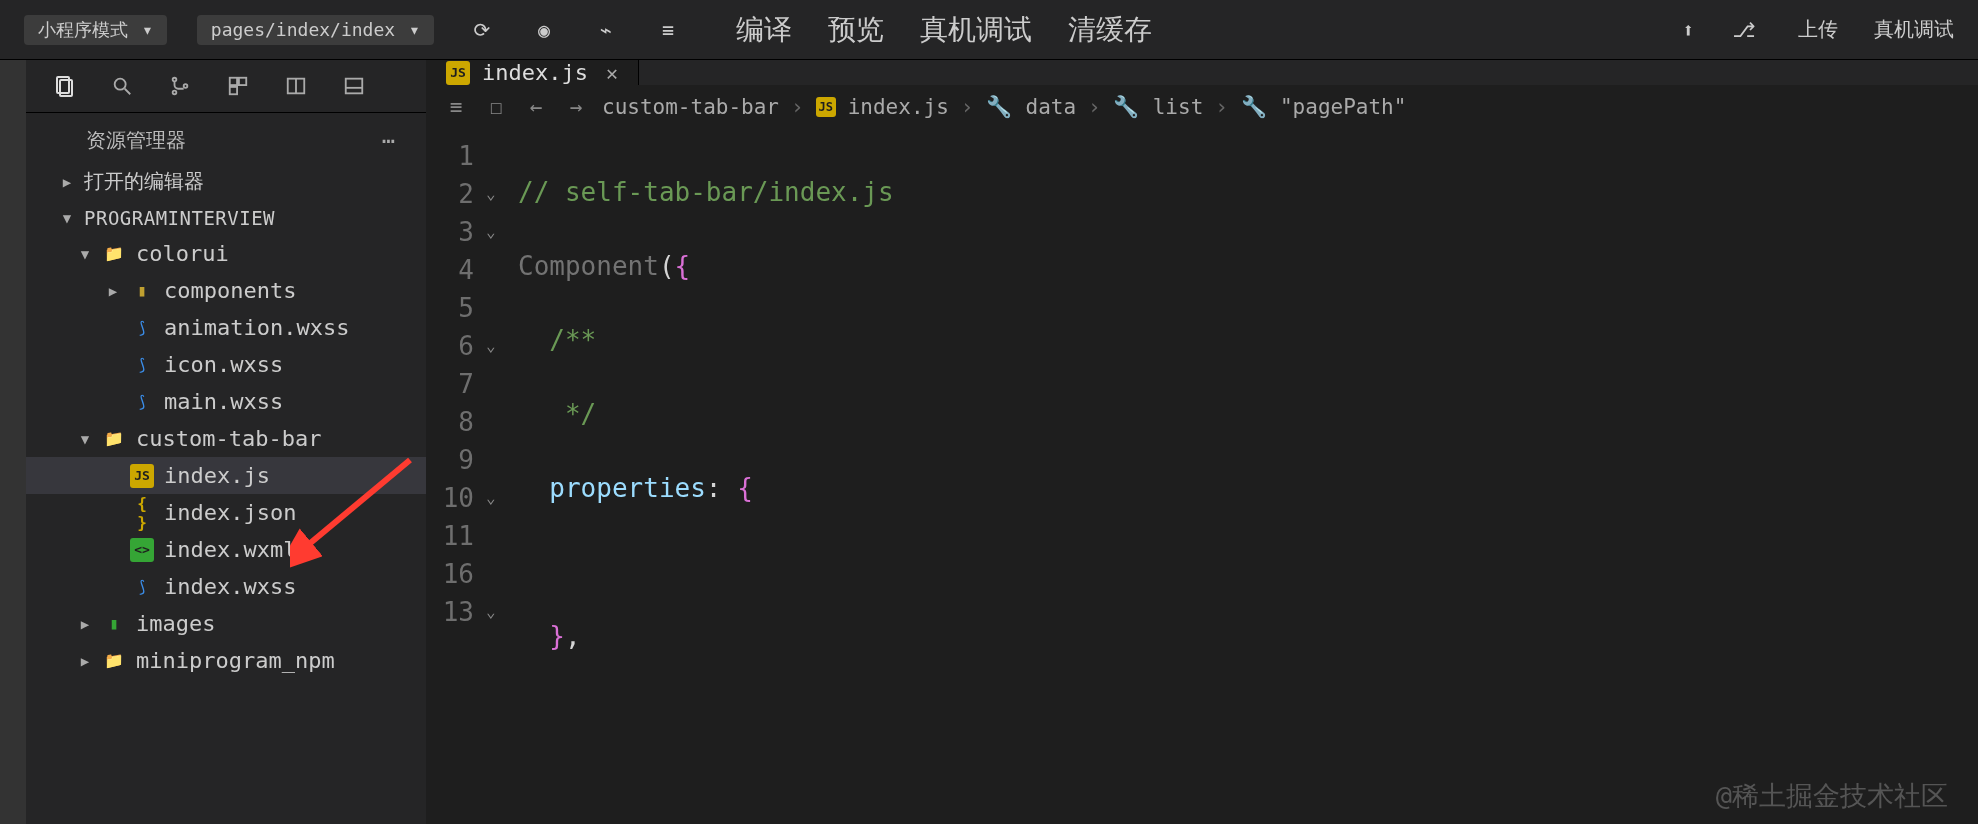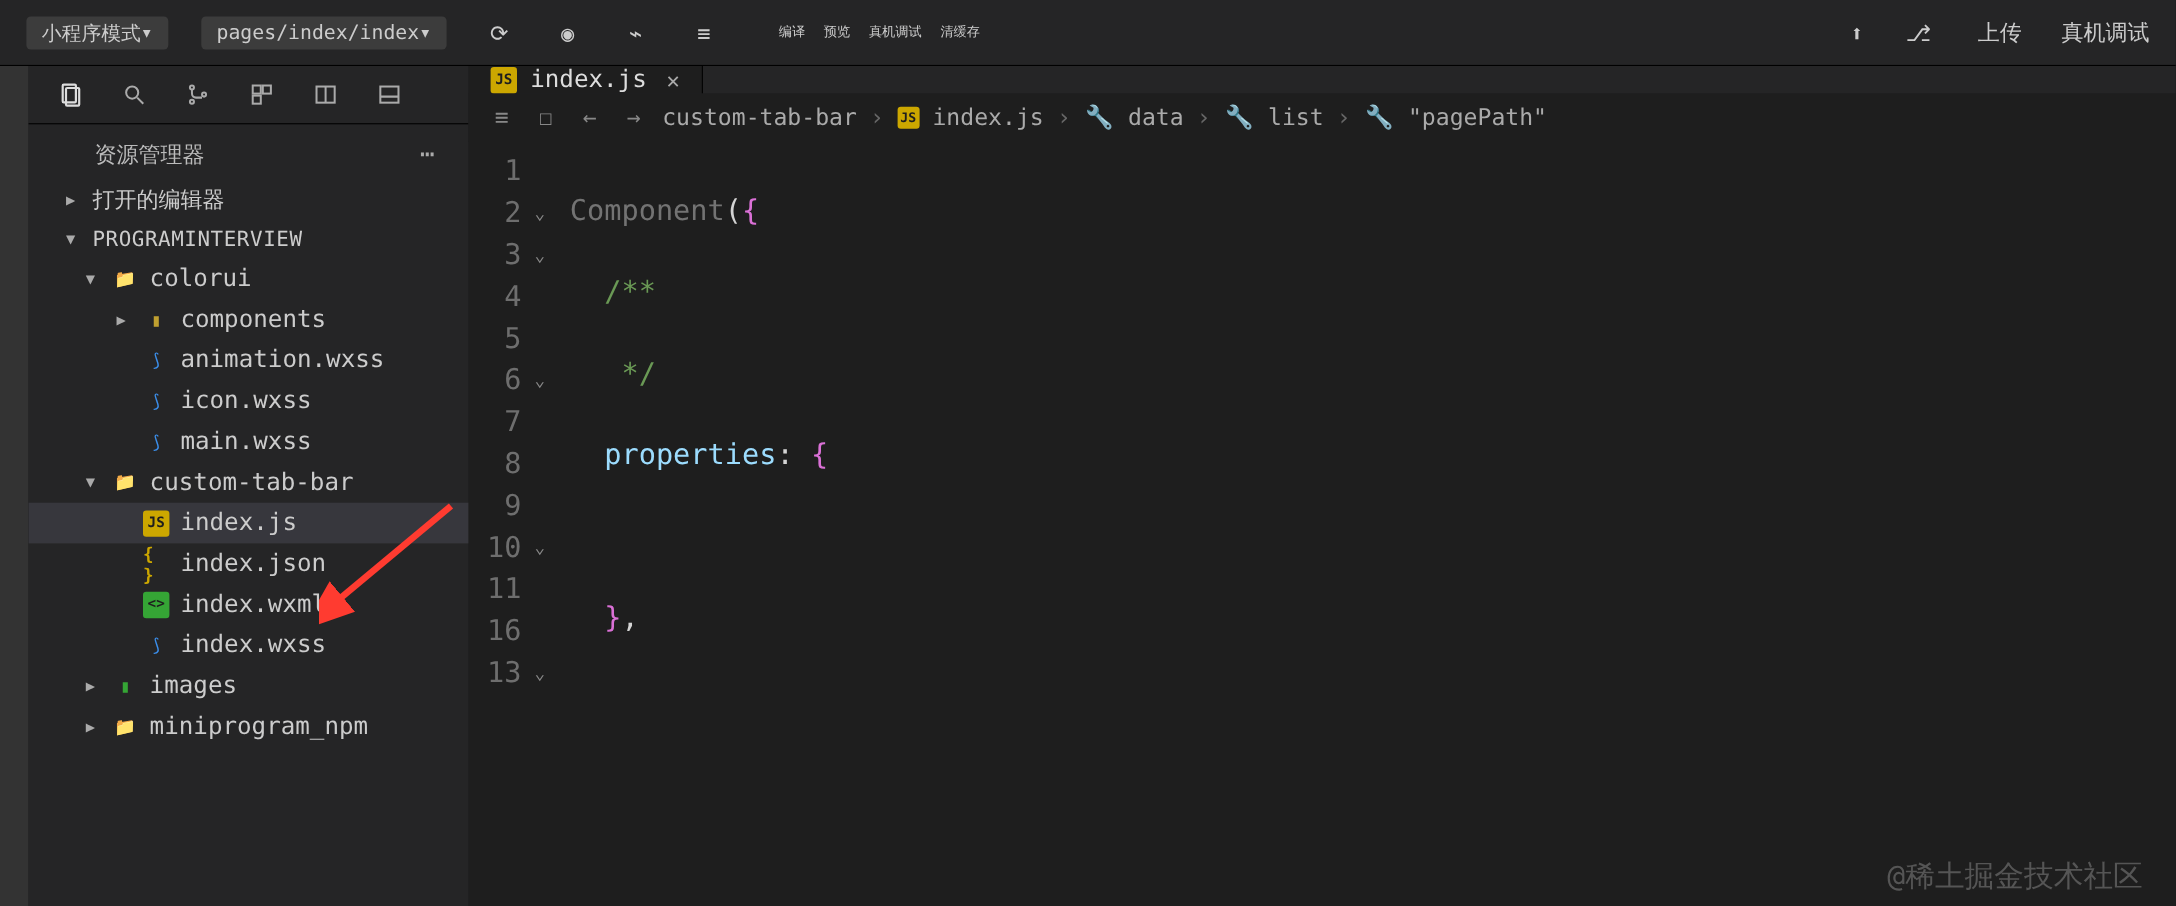--- a/index.html
+++ b/index.html
@@ -1,30 +1,30 @@
 <!DOCTYPE html>
 <html><head>
 <meta charset="utf-8">
 <style>
 * { margin: 0; padding: 0; box-sizing: border-box; font-family: "Microsoft YaHei", Consolas, monospace; }
 body { background: #1e1e1e; color: #ccc; width: 1978px; height: 824px; overflow: hidden; position: relative; }
 
 .toolbar { display: flex; align-items: center; gap: 30px; padding: 4px 24px; background: #252526; height: 60px; border-bottom: 1px solid #000; }
 .toolbar-left { display: flex; gap: 30px; align-items: center; }
-.combo { background: #3c3c3c; padding: 4px 14px; border-radius: 4px; display: flex; align-items: center; height: 30px; font-size: 18px; color: #ccc; }
+.combo { background: #3c3c3c; padding: 4px 14px; border-radius: 4px; display: flex; align-items: center; gap: 14px; height: 30px; font-size: 18px; color: #ccc; }
 .toolbar-icons { display: flex; gap: 26px; }
 .tb-icon { width: 36px; height: 36px; display: flex; align-items: center; justify-content: center; color: #ccc; font-size: 20px; }
-.toolbar-center { display: flex; gap: 17px; font-size: 12px; color: #ccc; margin-left: 20px; }
+.toolbar-center { display: flex; gap: 36px; font-size: 28px; color: #ccc; margin-left: 20px; }
 .toolbar-right { margin-left: auto; display: flex; gap: 36px; font-size: 20px; color: #ccc; align-items: center; }
 .toolbar-right-icons { display: flex; gap: 20px; }
 
 .main { display: flex; height: calc(100% - 60px); }
 .activitybar { width: 26px; background: #333; display: flex; flex-direction: column; gap: 20px; padding: 20px 2px; align-items: center; }
 
-.sidebar { width: 400px; background: #252526; display: flex; flex-direction: column; }
+.sidebar { width: 400px; background: #252526; display: flex; flex-direction: column; text-align: center; }
 .sidebar-topicons { display: flex; gap: 30px; padding: 12px 24px; border-bottom: 1px solid #000; }
 .sb-topicon { width: 28px; height: 28px; display: flex; align-items: center; justify-content: center; color: #aaa; }
 .sidebar-header { display: flex; align-items: center; justify-content: space-between; padding: 14px 28px 4px 60px; font-size: 20px; color: #bbb; }
 .dots { font-size: 22px; letter-spacing: 3px; color: #aaa; }
 .section { padding: 4px 0; }
 .section-head { display: flex; align-items: center; gap: 10px; padding: 6px 10px 6px 34px; font-size: 20px; color: #ccc; }
 .caret { font-size: 14px; color: #aaa; width: 14px; display: inline-block; }
 .section-title { font-weight: normal; font-size: 19px; letter-spacing: 0.5px; }
 .tree-row { display: flex; align-items: center; gap: 10px; padding: 6px 10px; font-size: 22px; color: #ccc; }
 .tree-row.d1 { padding-left: 52px; }
@@ -268,20 +268,21 @@
           <div>⌄</div>
           <div></div>
           <div></div>
           <div></div>
           <div>⌄</div>
           <div></div>
           <div></div>
           <div>⌄</div>
       </div>
       <div class="content">
+<div class="line"><span class="t-comment">// self-tab-bar/index.js</span></div>
 <div class="line"><span class="t-func">Component</span><span class="t-punc">(</span><span class="t-brace">{</span></div>
 <div class="line">  <span class="t-comment">/**</span></div>
 <div class="line">   <span class="t-comment">*/</span></div>
 <div class="line">  <span class="t-prop">properties</span><span class="t-punc">:</span> <span class="t-brace">{</span></div>
 <div class="line"></div>
 <div class="line">  <span class="t-brace">}</span><span class="t-punc">,</span></div>
 <div class="line"></div>
 
 
 

